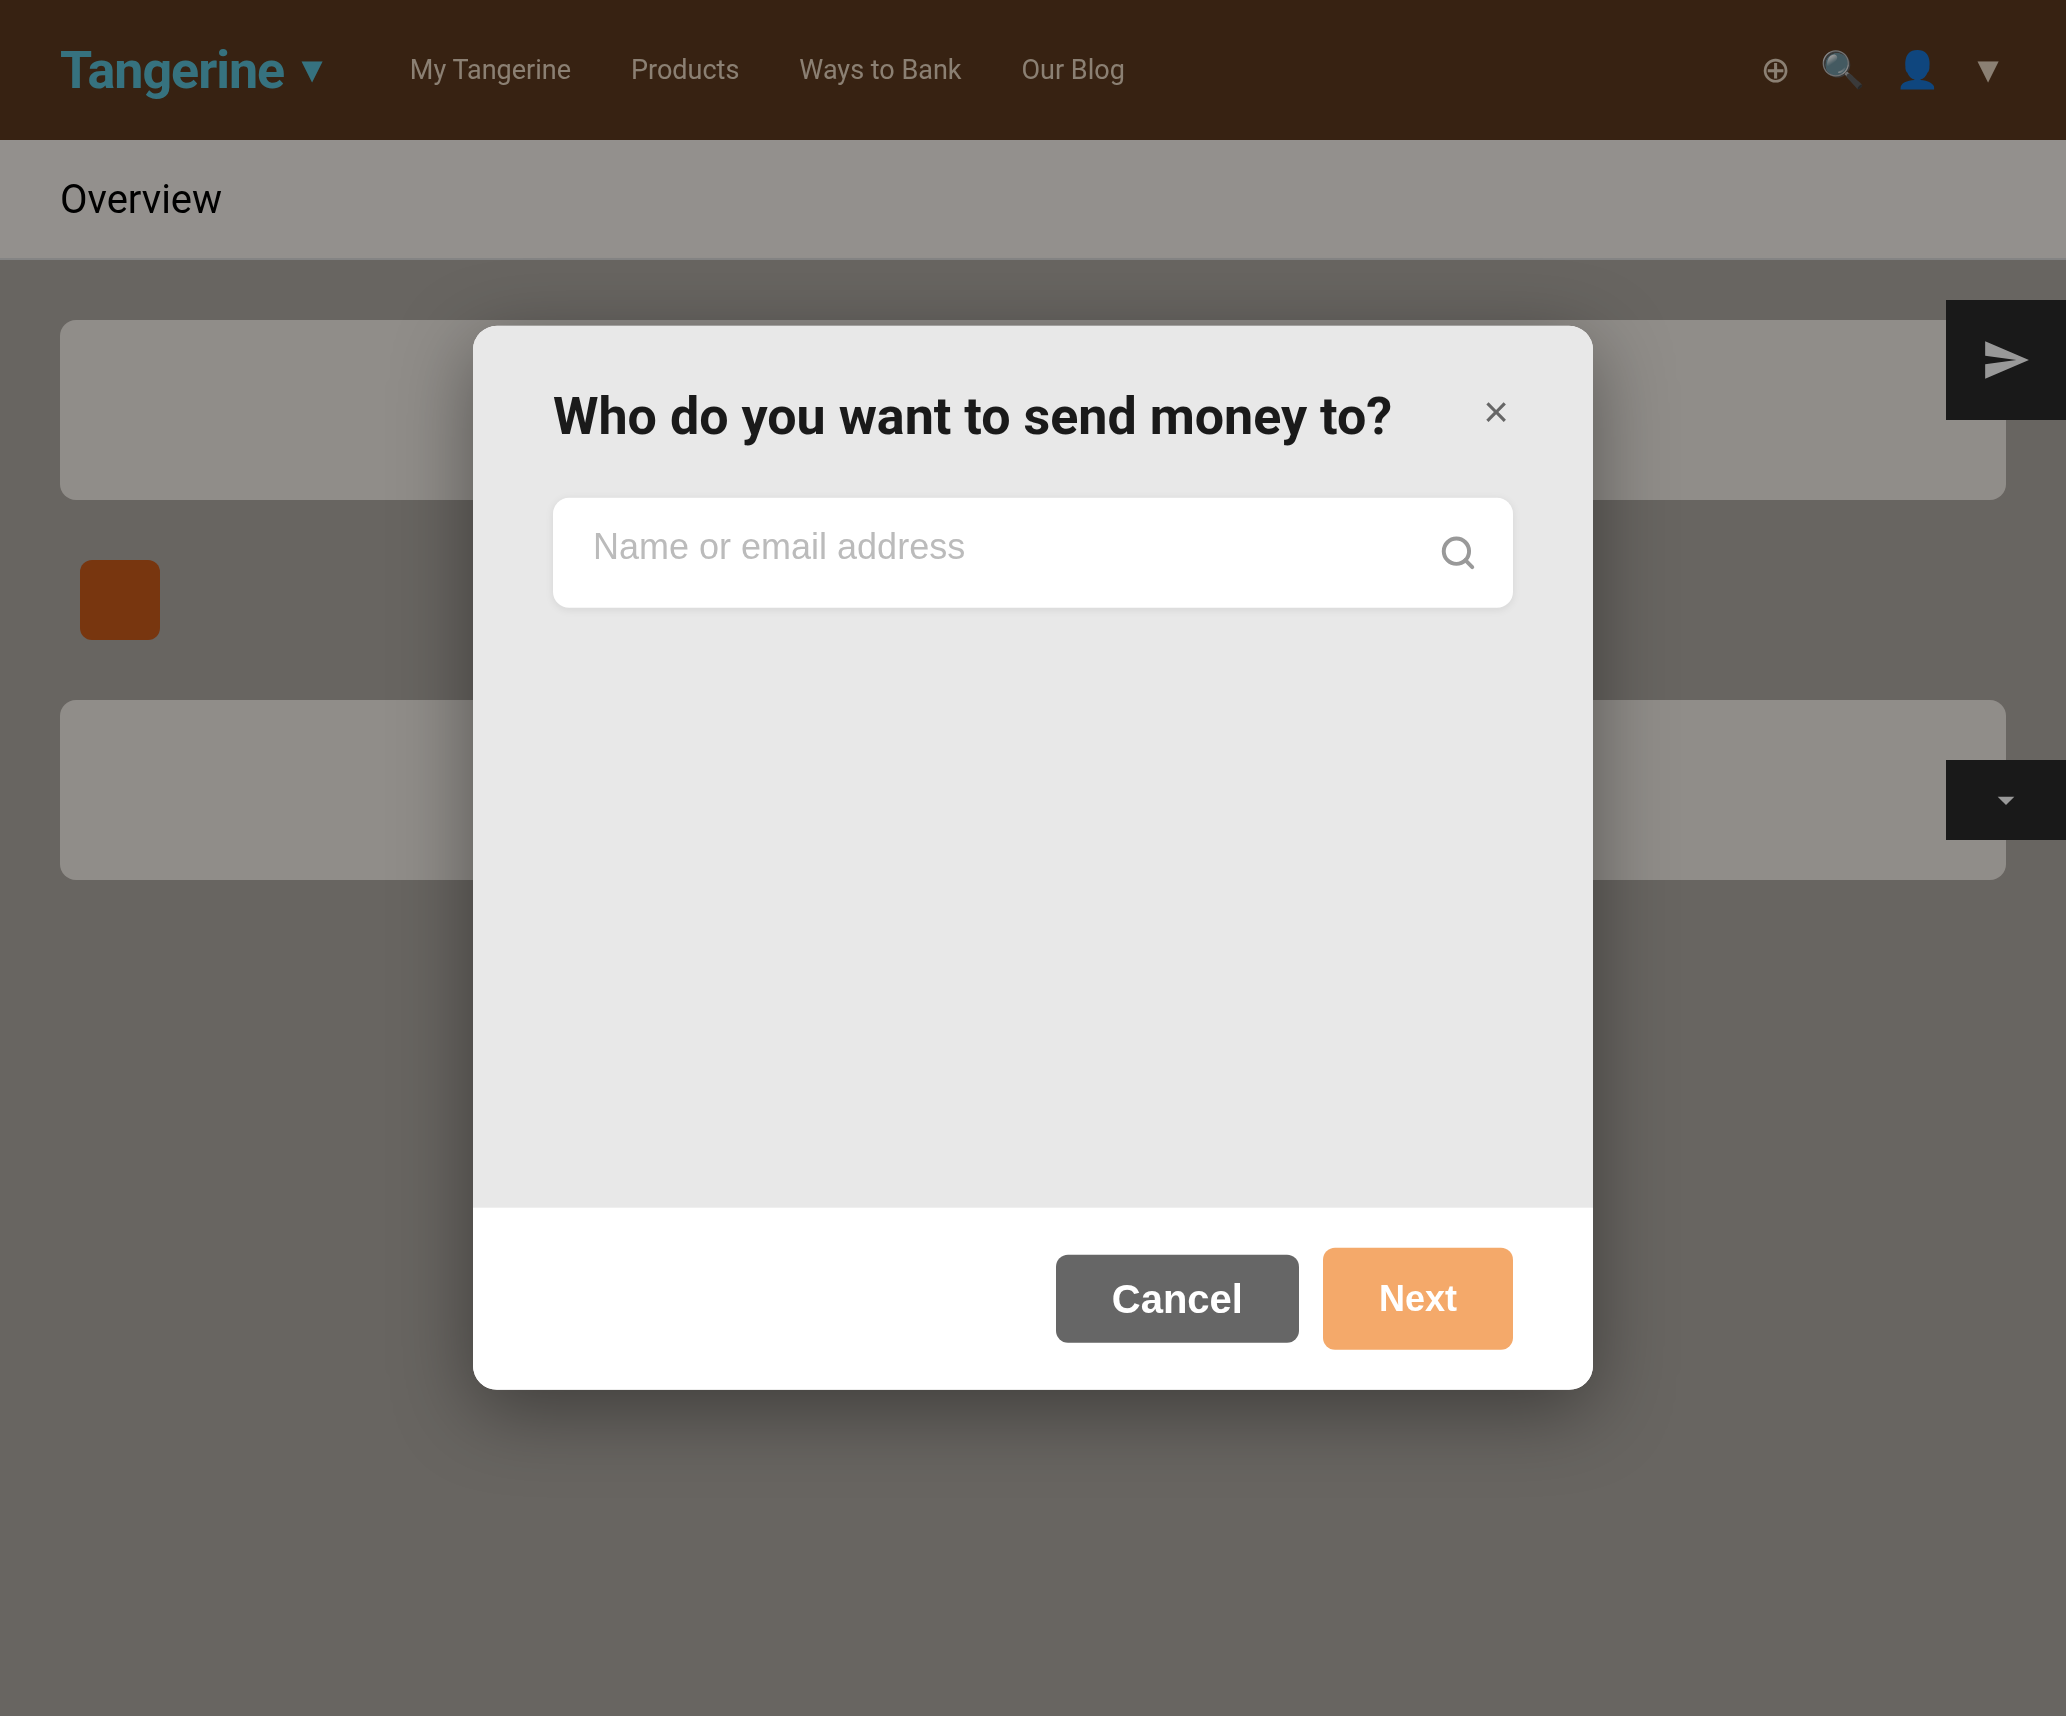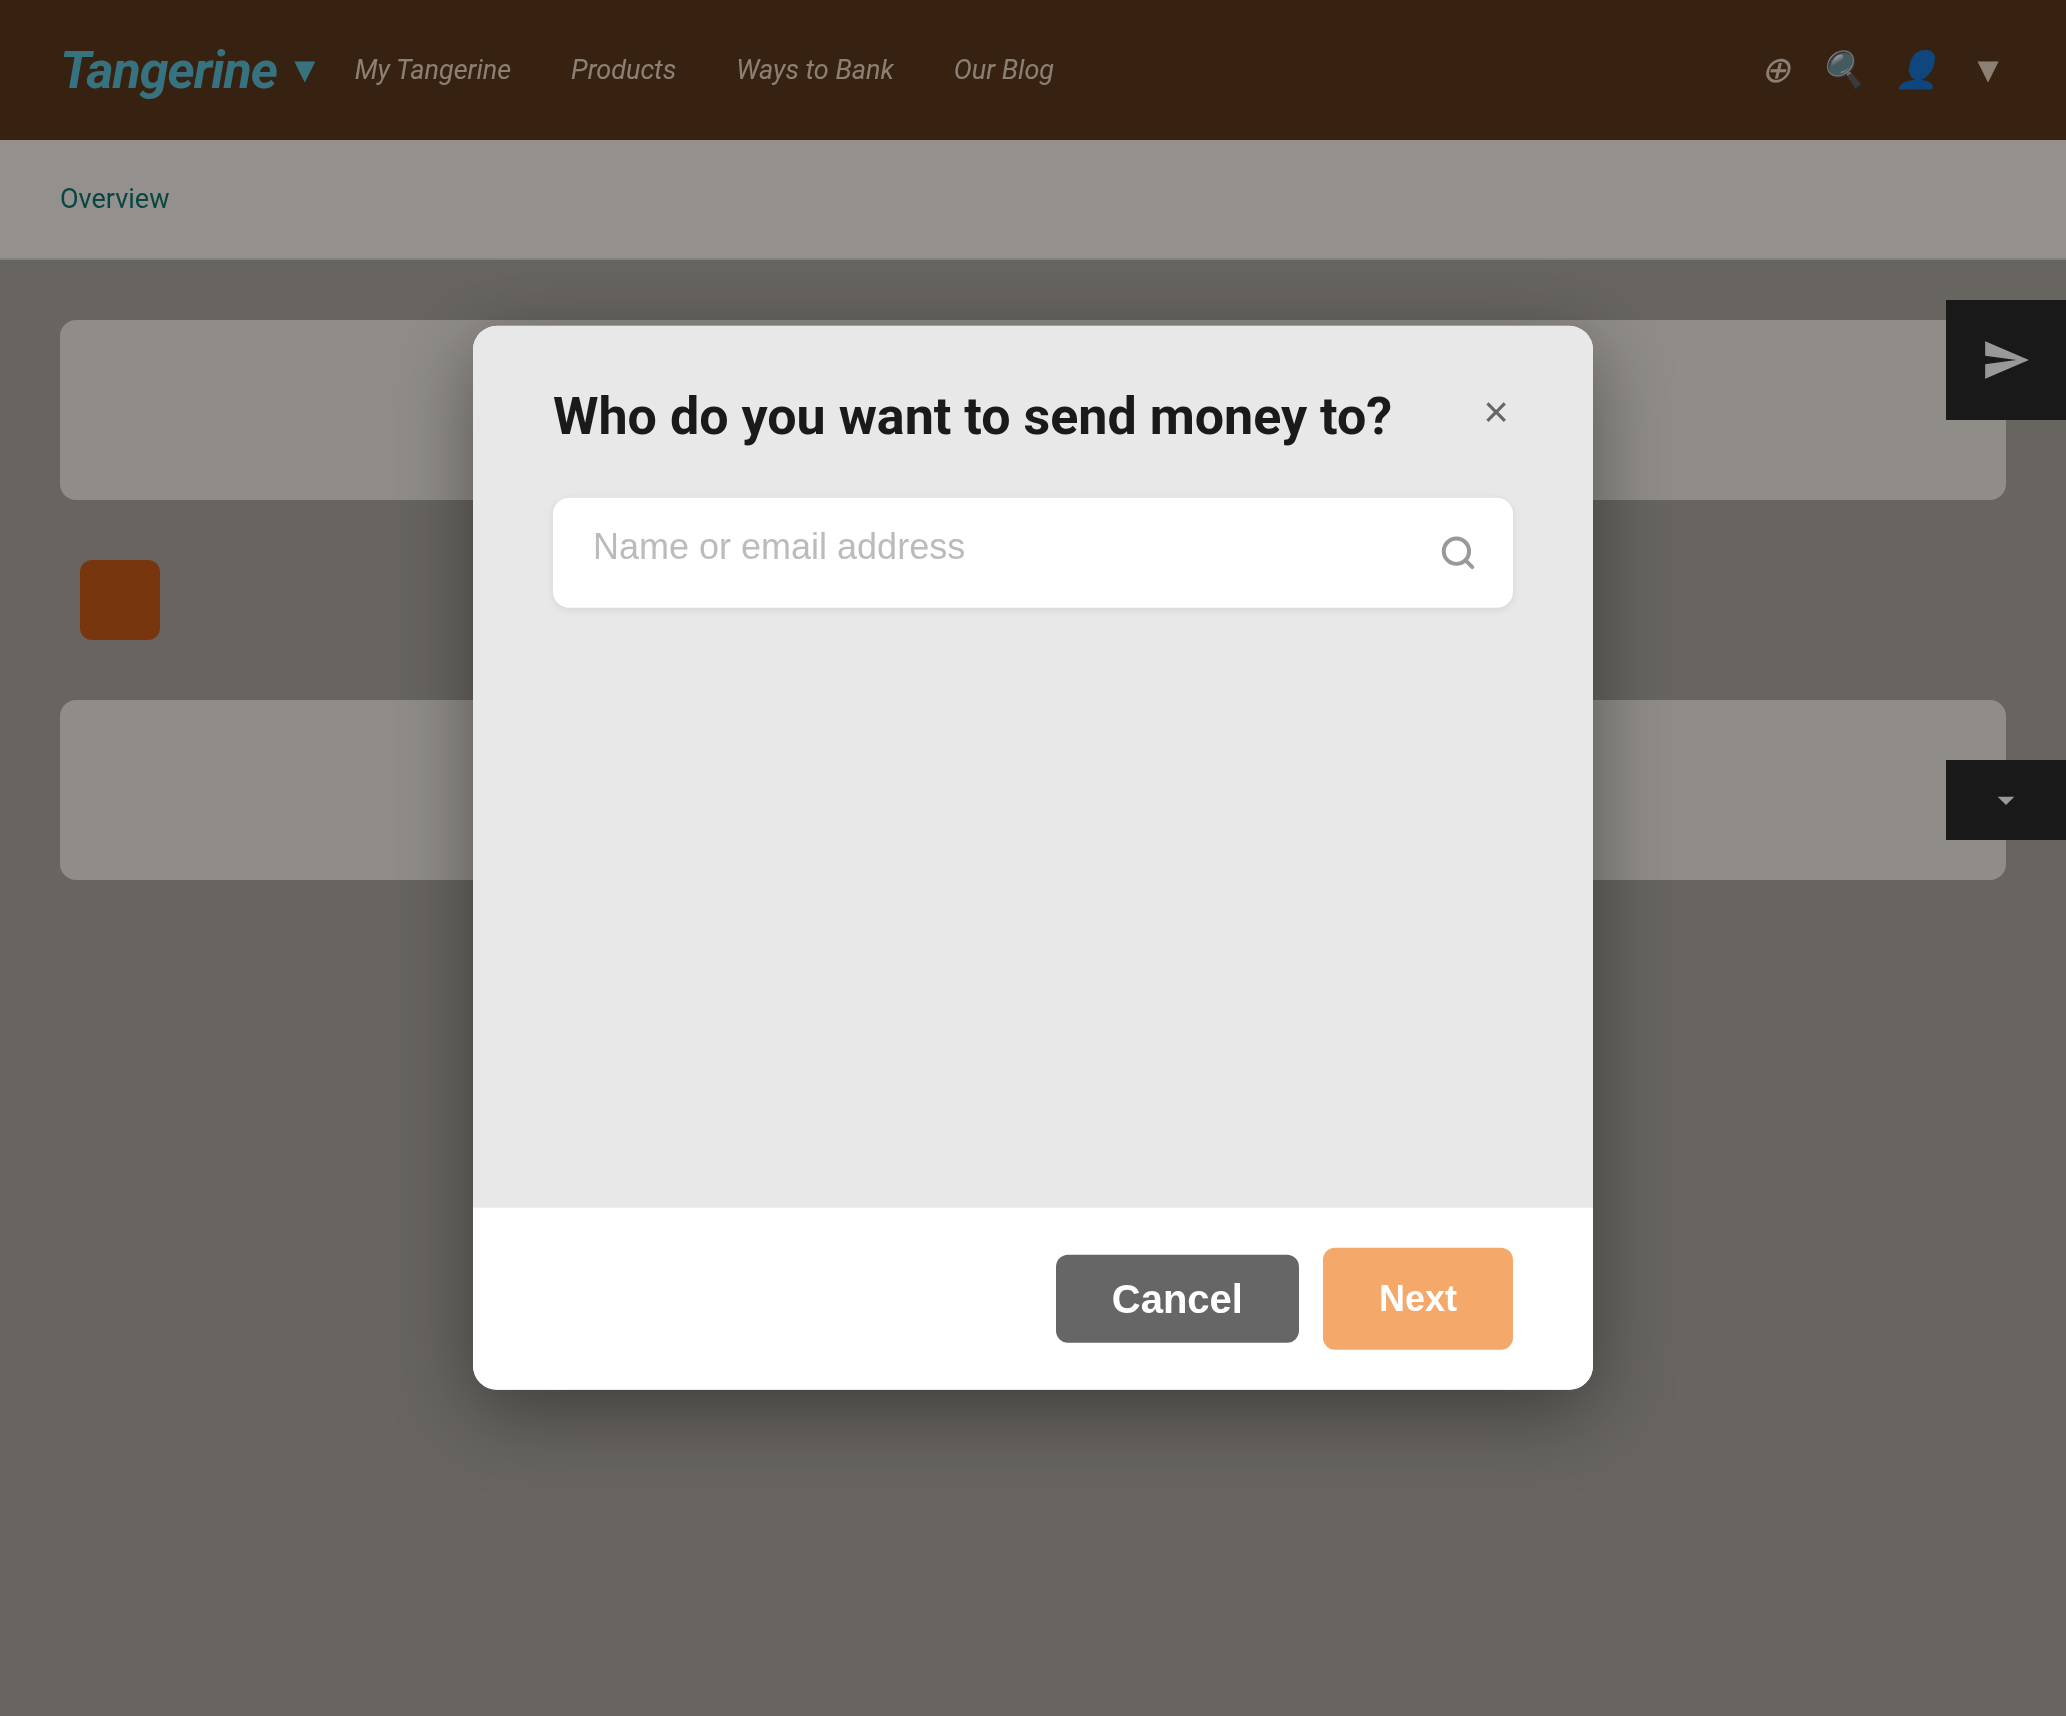--- a/index.html
+++ b/index.html
@@ -32,23 +32,22 @@
     .navbar {
       position: absolute;
       top: 0;
       left: 0;
       width: 100%;
       height: 140px;
       background: #5c3a1e;
       display: flex;
       align-items: center;
       padding: 0 60px;
-      gap: 32px;
+      gap: 80px;
       z-index: 1;
-      font-style: italic;
     }
 
     .navbar-logo {
       display: flex;
       align-items: center;
       gap: 10px;
     }
 
     .logo-text {
       color: #5bbfd4;
@@ -236,22 +235,22 @@
       height: 120px;
       background: #f5f0eb;
       border-bottom: 2px solid #ddd;
       display: flex;
       align-items: center;
       padding: 0 60px;
       gap: 60px;
     }
 
     .bg-nav-item {
-      font-size: 27px;
-      color: #0f766e;
+      font-size: 40px;
+      color: #000000;
     }
 
     .bg-main {
       padding: 60px;
       display: flex;
       flex-direction: column;
       gap: 40px;
     }
 
     .bg-card {

